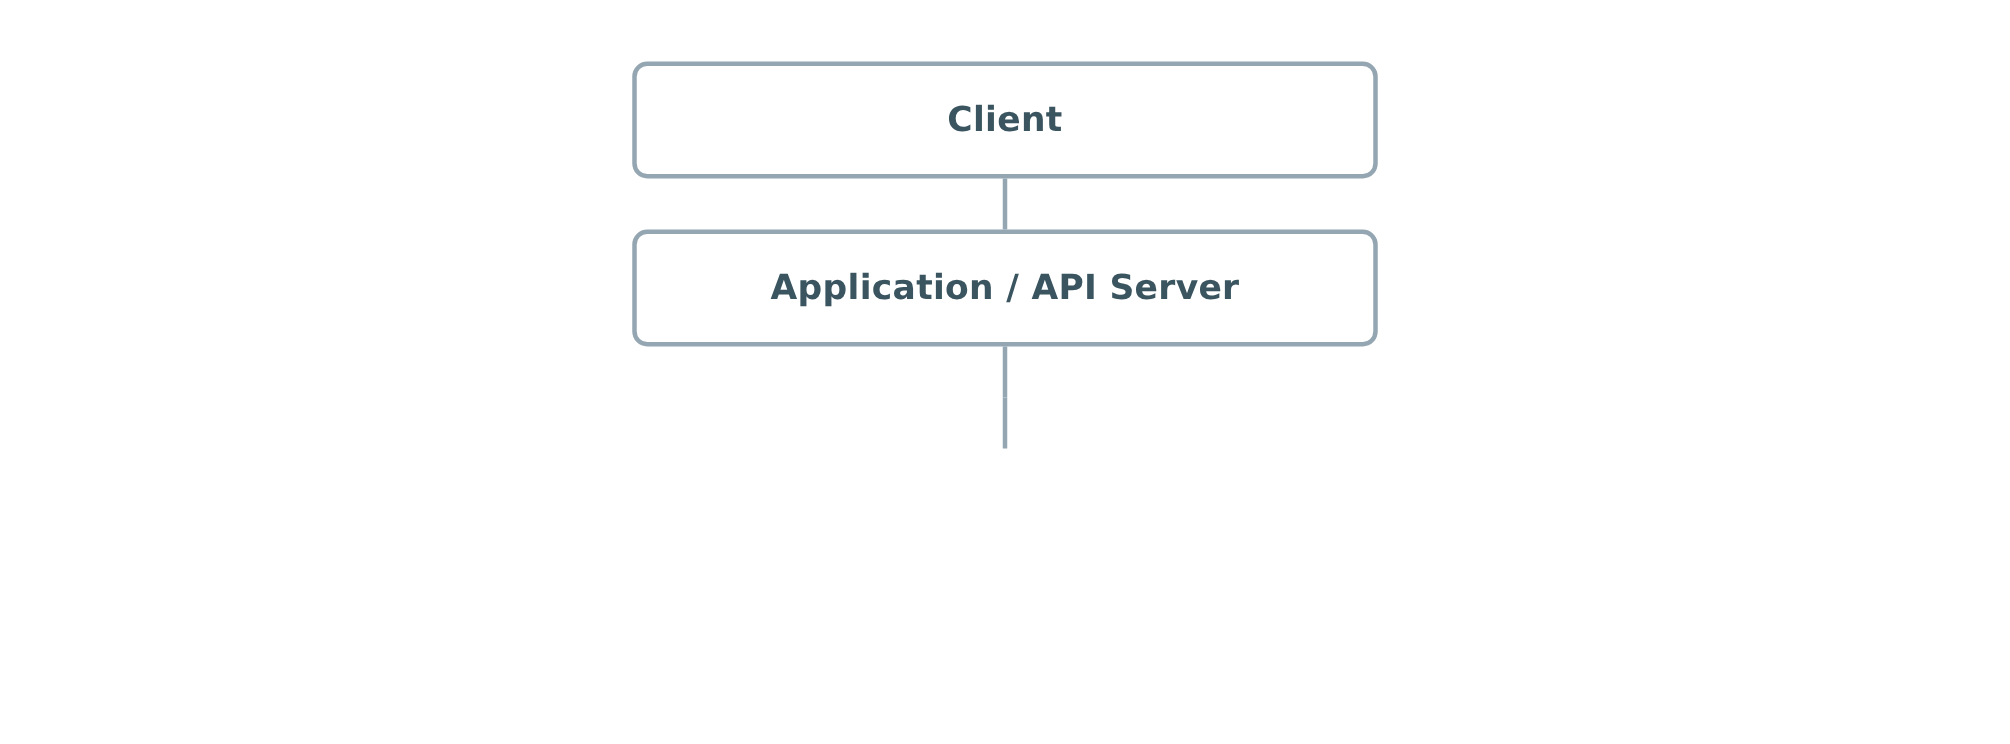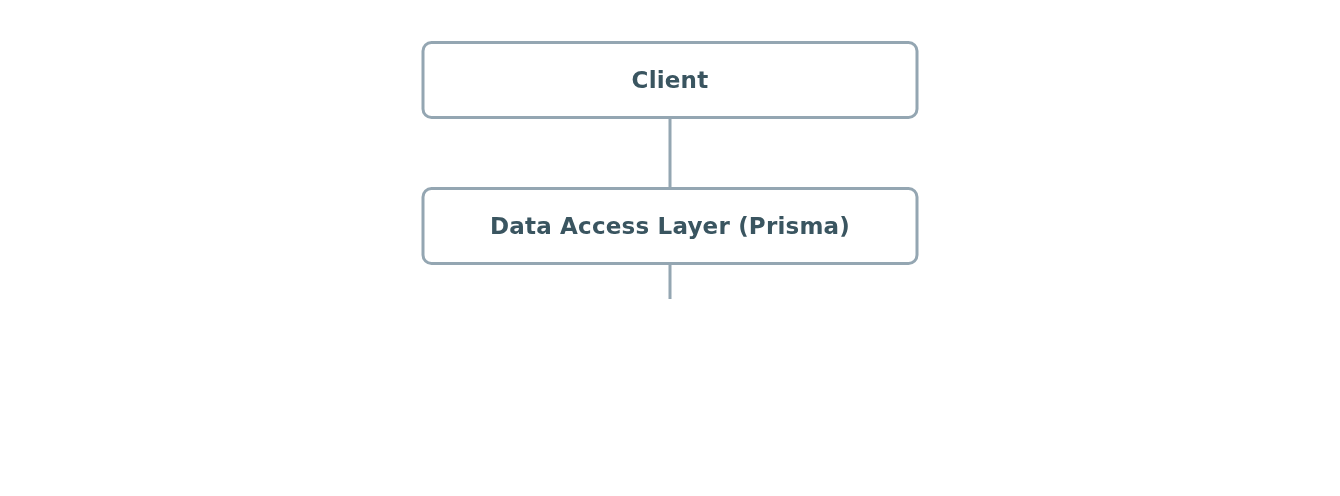--- a/index.html
+++ b/index.html
@@ -54,24 +54,24 @@
 
 <div class="canvas">
   <div class="stack">
 
     <div class="node">
       <span class="node-label">Client</span>
     </div>
 
     <div class="connector"></div>
 
+    <div class="node">
+      <span class="node-label">Application / API Server</span>
+    </div>
 
     <div class="connector"></div>
 
-    <div class="node">
-      <span class="node-label">Data Access Layer (Prisma)</span>
-    </div>
 
     <div class="connector"></div>
 
 
   </div>
 </div>
 
 </body></html>

